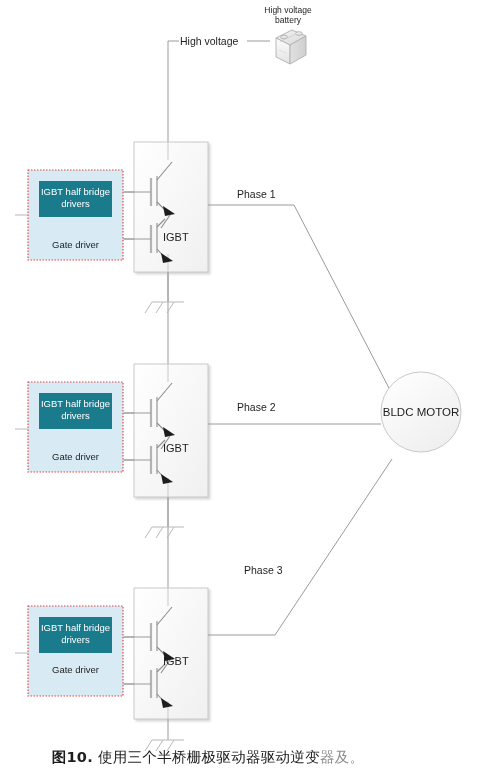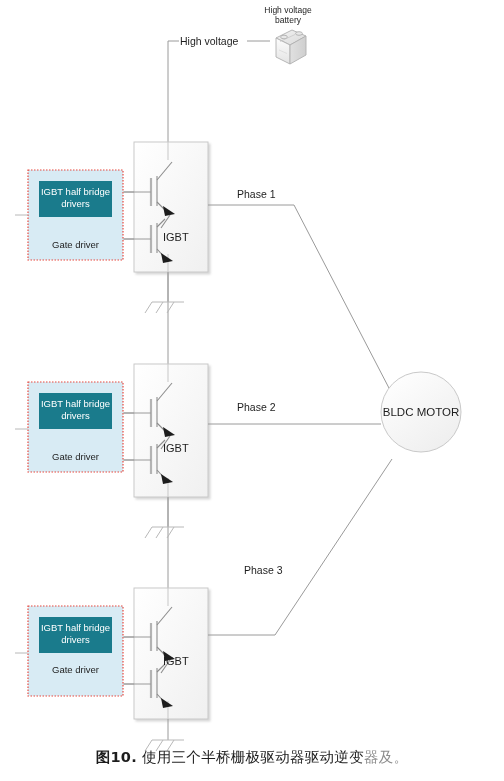--- a/index.html
+++ b/index.html
@@ -30,21 +30,20 @@
     position: absolute;
     left: 0;
     top: 748px;
     width: 416px;
     text-align: center;
     font-size: 14.5px;
     color: #1d1d1d;
     font-family: "DejaVu Sans", sans-serif;
     letter-spacing: 0.3px;
     white-space: nowrap;
-    padding-left: 44px;
   }
   .caption .cap-num {
     font-weight: bold;
   }
   .caption .cap-tail {
     color: #8d8d8d;
   }
 </style>
 </head>
 <body>

